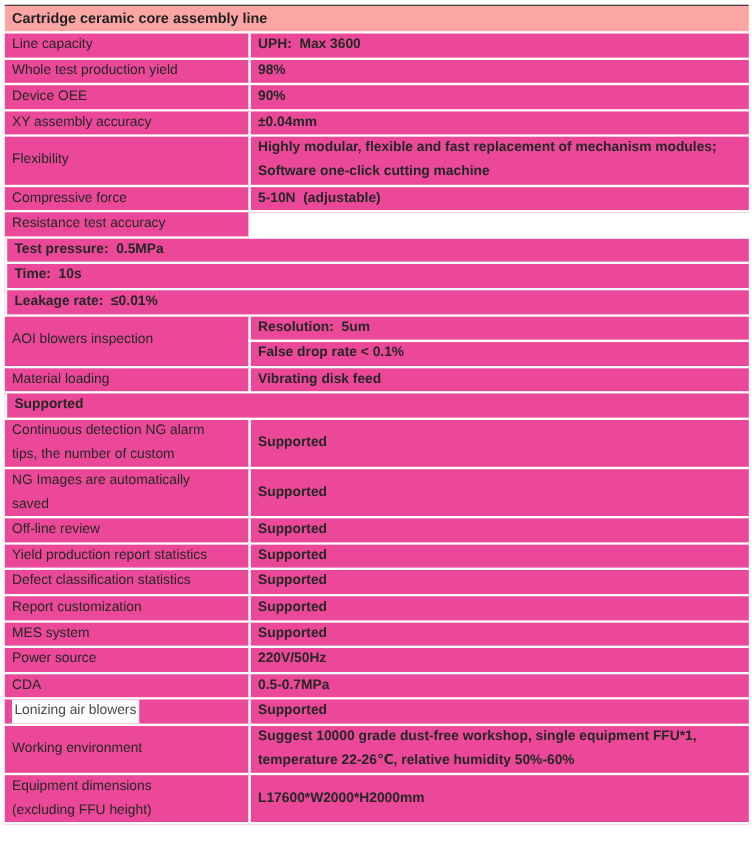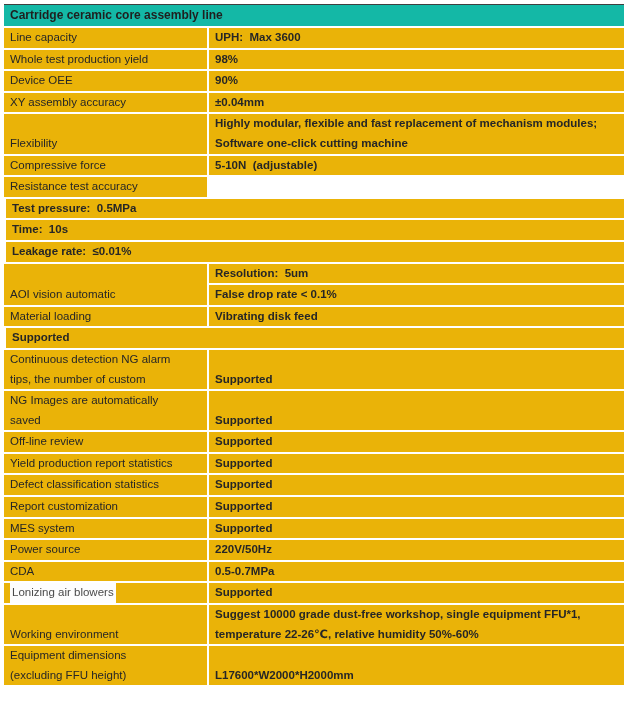--- a/index.html
+++ b/index.html
@@ -12,39 +12,39 @@
     height: 718px;
     font-family: "Liberation Sans", "DejaVu Sans", sans-serif;
     font-size: 11.5px;
     color: #262626;
     overflow: hidden;
   }
   .spec-table {
     margin: 4px 3px 0 4px;
   }
   .table-header {
-    background: #14b8a6;
+    background: #fca5a5;
     border-top: 1px solid #3f3f3f;
     border-bottom: 2px solid #ffffff;
     font-weight: bold;
     font-size: 12px;
     color: #1f1f1f;
     padding: 2px 3px 2px 6px;
     line-height: 17px;
   }
   .row {
     display: flex;
     align-items: stretch;
   }
   .cell {
-    background: #eab308;
+    background: #ec4899;
     border-bottom: 2px solid #ffffff;
     padding: 0 6px;
     display: flex;
-    align-items: flex-end;
+    align-items: center;
     white-space: pre-wrap;
     line-height: 19.6px;
   }
   .label-cell {
     width: 191px;
     flex: none;
   }
   .value-col {
     flex: 1;
     display: flex;
@@ -131,21 +131,21 @@
   <div class="row">
     <div class="value-col">
           <div class="cell value-cell">Test pressure:  0.5MPa</div>
           <div class="cell value-cell">Time:  10s</div>
           <div class="cell value-cell">Leakage rate:  ≤0.01%</div>
         </div>
   </div>
 
   <div class="row">
     <div class="cell label-cell">
-      <span class="label-text">AOI vision automatic</span>
+      <span class="label-text">AOI blowers inspection</span>
     </div>
     <div class="value-col">
           <div class="cell value-cell">Resolution:  5um</div>
           <div class="cell value-cell">False drop rate &lt; 0.1%</div>
         </div>
   </div>
 
   <div class="row">
     <div class="cell label-cell">
       <span class="label-text">Material loading</span>

